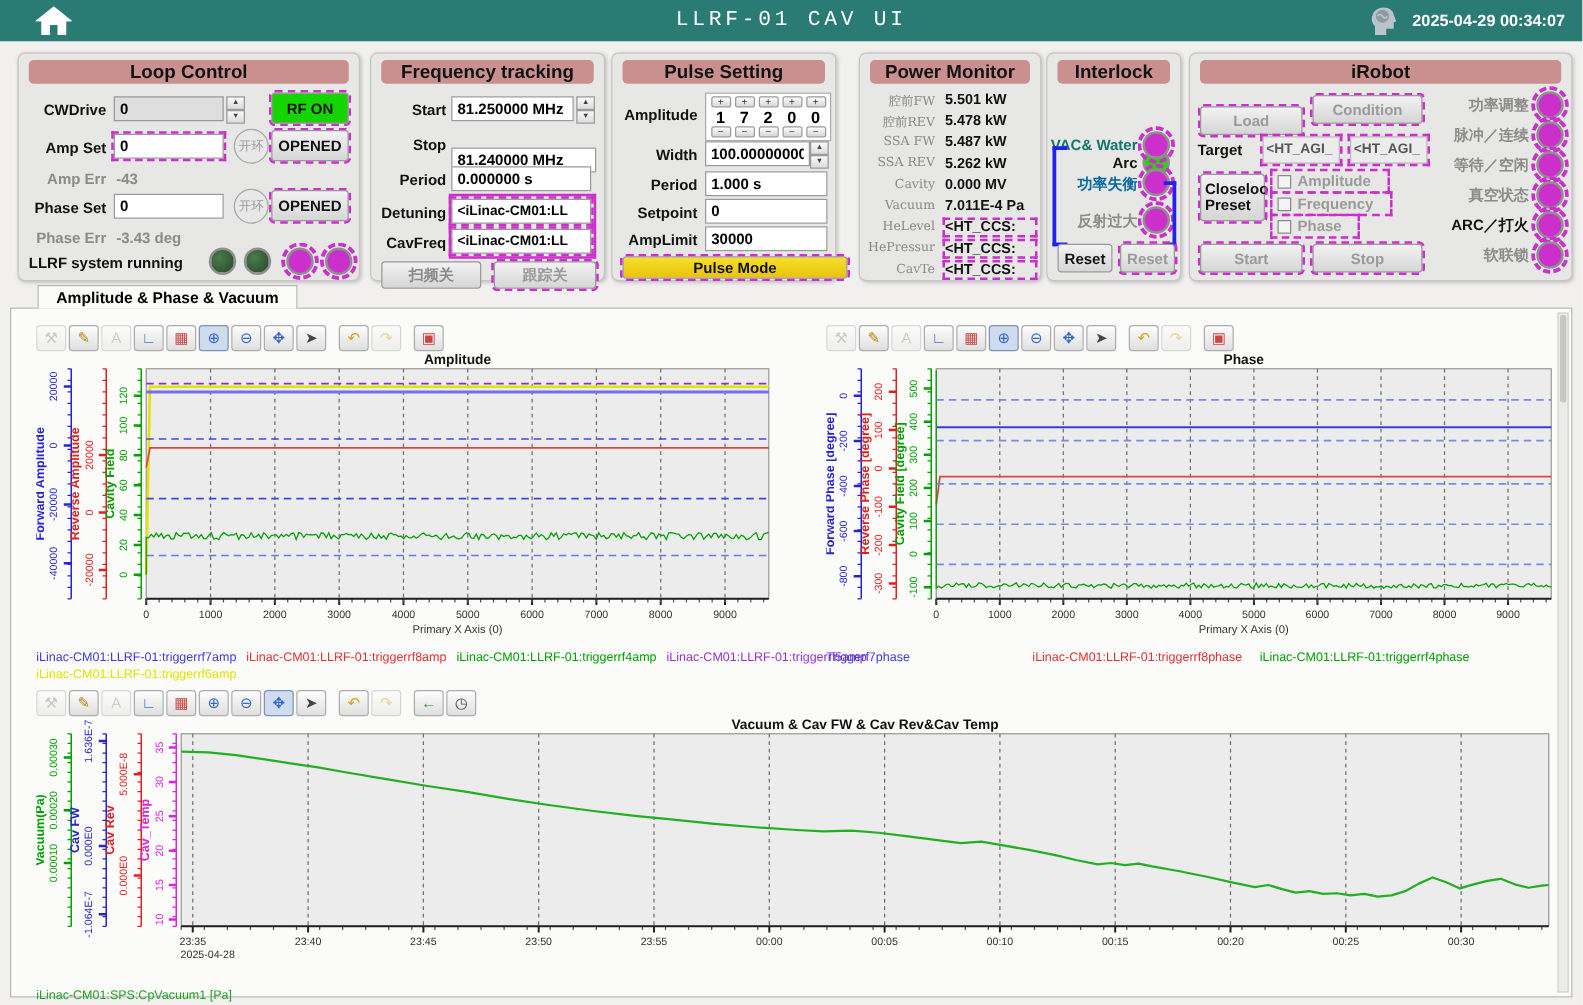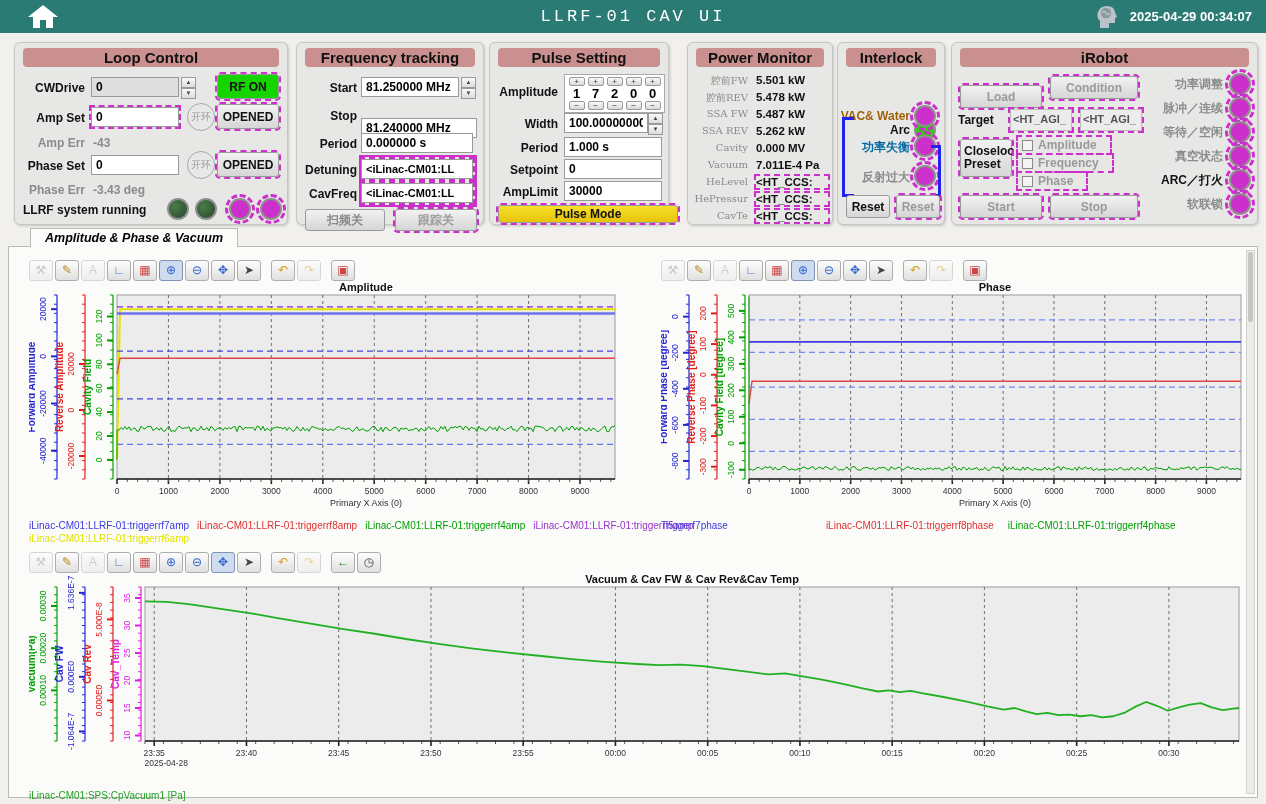--- a/index.html
+++ b/index.html
@@ -46,21 +46,21 @@
   .illabel { position:absolute; right:34px; font-size:12px; font-weight:bold; white-space:nowrap; }
   .blue-l { position:absolute; border-color:#2222ee; border-style:solid; }
 
   
   .stat-row { position:absolute; right:6px; display:flex; align-items:center; gap:6px; }
   .stat-lbl { font-size:12px; font-weight:bold; color:#8b8b8b; white-space:nowrap; }
   .chkbox { width:11px; height:11px; background:#f4f4f4; border:1px solid #8a8a8a; display:inline-block; }
   .chkitem { position:absolute; display:flex; align-items:center; gap:5px; background:#e7e7e5; padding:1px 4px; }
 
   
-  #tab { position:absolute; left:30px; top:228px; height:19px; padding:0 14px; background:#fbfbfa; border:1px solid #b9b9b7; border-bottom:none; font-weight:bold; font-size:12.5px; line-height:18px; z-index:3;font-style:italic; }
+  #tab { position:absolute; left:30px; top:228px; height:19px; padding:0 14px; background:#fbfbfa; border:1px solid #b9b9b7; border-bottom:none; font-weight:bold; font-size:12.5px; line-height:18px; z-index:3; }
   #charts { position:absolute; left:8px; top:246px; width:1250px; height:552px; background:#fbfbfa; border:1px solid #b9b9b7; }
   .chart-block { position:absolute; }
   .toolbar { display:flex; gap:2px; align-items:center; height:22px; }
   .tbtn { width:24px; height:21px; background:linear-gradient(#fdfdfd,#dfdfdf); border:1px solid #adadad; border-radius:3px; font-size:12px; line-height:18px; text-align:center; cursor:pointer; }
   .tbtn.pressed { background:#cfdcef; border-color:#7f93b5; }
   .tbtn.dis { opacity:.45; }
   .tsep { width:6px; }
   .legend { font-size:10px; margin-top:2px; line-height:13px; }
   .legend span { margin-right:8px; white-space:nowrap; }
 
@@ -234,21 +234,21 @@
   </div>
 
   <div class="panel" style="left:837px;width:108px">
     <div class="phead">Interlock</div>
     <div id="il-rows">
         <div class="ilrow" style="top: 32px; margin-top: 44px;">
           <span class="illabel" style="color: rgb(17, 17, 17); top: 4px;">Arc</span>
           <span class="led" style="position: absolute; right: 8px; top: 0px; width: 22px; height: 22px; background: rgb(43, 212, 10);"></span>
         </div>
         <div class="ilrow" style="top: 62px;">
-          <span class="illabel" style="color: #a16207; top: 4px;">VAC&amp; Water</span>
+          <span class="illabel" style="color: #0f766e; top: 4px;">VAC&amp; Water</span>
           <span class="led ring" style="position: absolute; right: 8px; top: 0px; width: 22px; height: 22px; background: rgb(204, 47, 204);"></span>
         </div>
         <div class="ilrow" style="top: 92px;">
           <span class="illabel" style="color: #0369a1; top: 4px;">功率失衡</span>
           <span class="led ring" style="position: absolute; right: 8px; top: 0px; width: 22px; height: 22px; background: rgb(204, 47, 204);"></span>
         </div>
         <div class="ilrow" style="top: 122px;">
           <span class="illabel" style="color: rgb(139, 139, 139); top: 4px;">反射过大</span>
           <span class="led ring" style="position: absolute; right: 8px; top: 0px; width: 22px; height: 22px; background: rgb(204, 47, 204);"></span>
         </div>

